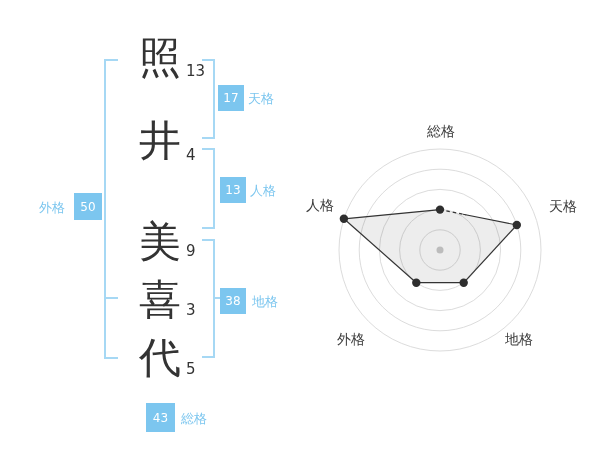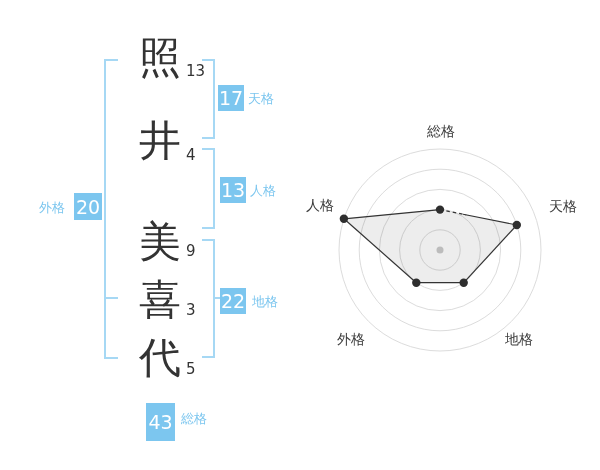--- a/index.html
+++ b/index.html
@@ -16,21 +16,21 @@
   }
   .kstroke{
     position:absolute;left:186px;font-size:15px;line-height:16px;color:#333333;
   }
   
   .br{position:absolute;background:#a6d8f4;}
   
   .badge{
     position:absolute;background:#7cc6ef;color:#ffffff;
     display:flex;align-items:center;justify-content:center;
-    font-size:19px;
+    font-size:12px;
   }
   .blabel{
     position:absolute;color:#7cc6ef;font-size:13px;line-height:15px;white-space:nowrap;
   }
   svg{position:absolute;left:0;top:0;}
 </style>
 </head>
 <body>
 
 <div class="stage">
@@ -64,27 +64,27 @@
   <div class="br" style="left:202px;top:239px;width:13px;height:2px"></div>
   <div class="br" style="left:202px;top:356px;width:13px;height:2px"></div>
   <div class="br" style="left:213px;top:297px;width:8px;height:2px"></div>
 
   <div class="badge" style="left:218px;top:85px;width:26px;height:26px">17</div>
   <div class="blabel" style="left:248px;top:91px">天格</div>
 
   <div class="badge" style="left:220px;top:177px;width:26px;height:26px">13</div>
   <div class="blabel" style="left:250px;top:183px">人格</div>
 
-  <div class="badge" style="left:220px;top:288px;width:26px;height:26px">22</div>
+  <div class="badge" style="left:220px;top:288px;width:26px;height:26px">38</div>
   <div class="blabel" style="left:252px;top:294px">地格</div>
 
   <div class="blabel" style="left:39px;top:200px">外格</div>
-  <div class="badge" style="left:74px;top:193px;width:28px;height:27px">20</div>
+  <div class="badge" style="left:74px;top:193px;width:28px;height:27px">50</div>
 
-  <div class="badge" style="left:146px;top:403px;width:29px;height:38px">43</div>
+  <div class="badge" style="left:146px;top:403px;width:29px;height:29px">43</div>
   <div class="blabel" style="left:181px;top:411px">総格</div>
 
   <svg id="radar" width="600" height="470" viewBox="0 0 600 470">
       <circle cx="440" cy="250" r="20.2" fill="none" stroke="#dcdcdc" stroke-width="1"></circle>
       <circle cx="440" cy="250" r="40.4" fill="none" stroke="#dcdcdc" stroke-width="1"></circle>
       <circle cx="440" cy="250" r="60.6" fill="none" stroke="#dcdcdc" stroke-width="1"></circle>
       <circle cx="440" cy="250" r="80.8" fill="none" stroke="#dcdcdc" stroke-width="1"></circle>
       <circle cx="440" cy="250" r="101.0" fill="none" stroke="#dcdcdc" stroke-width="1"></circle>
       <polygon points="440.0,209.6 516.8,225.0 463.7,282.7 416.3,282.7 343.9,218.8" fill="rgba(0,0,0,0.07)" stroke="none"></polygon>
       <line x1="440" y1="209.6" x2="466.12742461566046" y2="214.84668513053145" stroke="#333" stroke-width="1.2" stroke-dasharray="3.5 3"></line>

